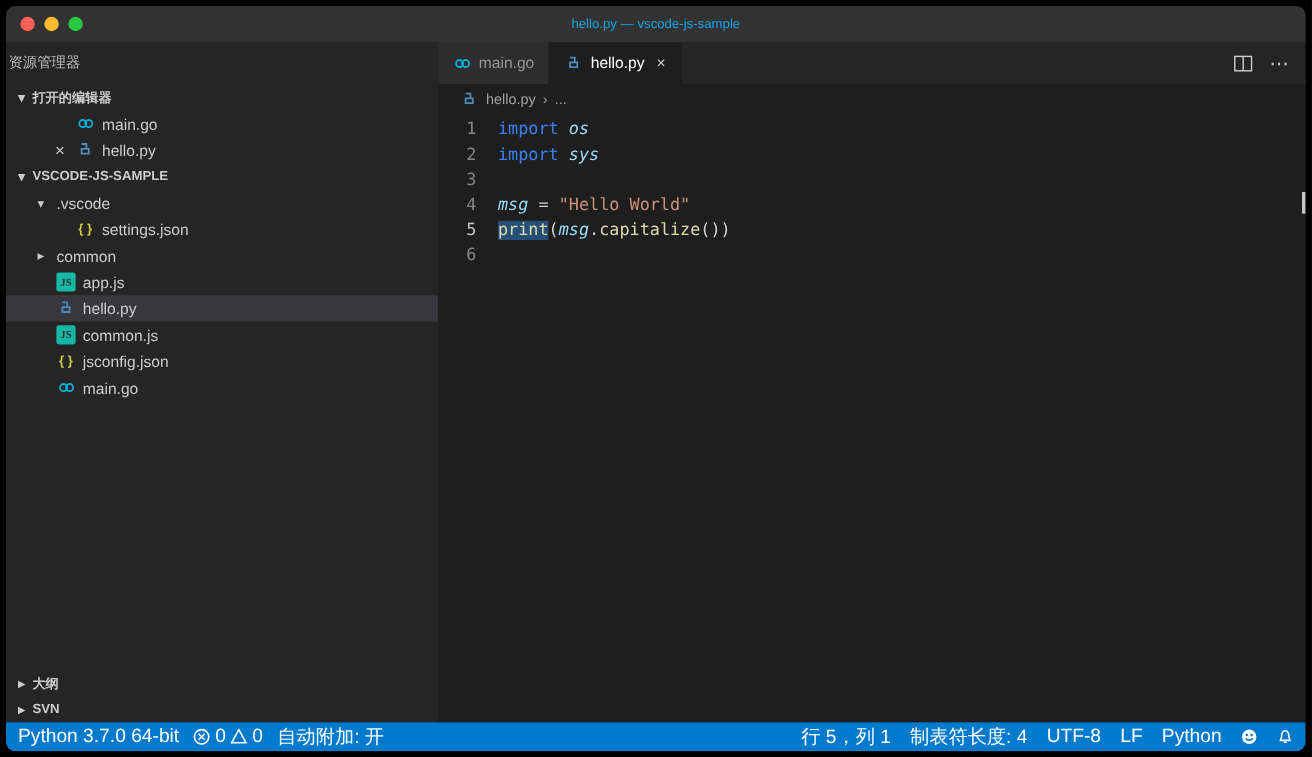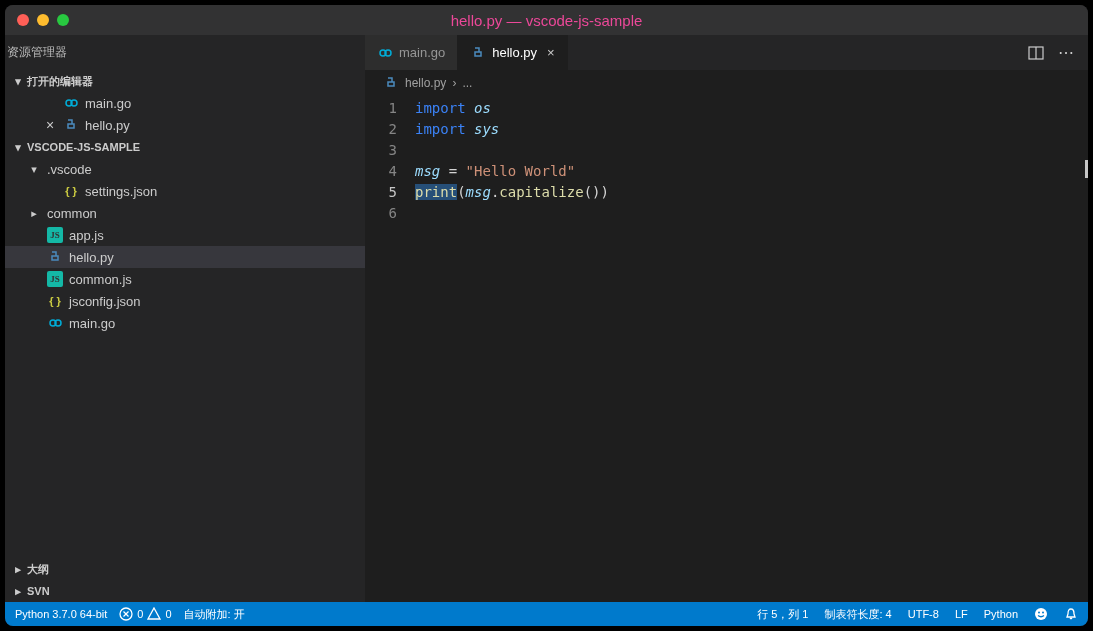--- a/index.html
+++ b/index.html
@@ -4,21 +4,21 @@
 <style>
 * { margin: 0; padding: 0; box-sizing: border-box; }
 body { font-family: -apple-system, "Helvetica Neue", Arial, sans-serif; font-size: 13px; background: #000; width: 1093px; height: 631px; overflow: hidden; color: #ccc; }
 .window { width: 1083px; height: 621px; margin: 5px; background: #252526; border-radius: 8px; overflow: hidden; display: flex; flex-direction: column; }
 .titlebar { height: 30px; background: #323233; display: flex; align-items: center; position: relative; }
 .traffic { display: flex; gap: 8px; margin-left: 12px; }
 .dot { width: 12px; height: 12px; border-radius: 50%; }
 .dot.red { background: #ff5f57; }
 .dot.yellow { background: #febc2e; }
 .dot.green { background: #28c840; }
-.title { position: absolute; left: 50%; transform: translateX(-50%); color: #ec4899; font-size: 15px; text-align: center; }
+.title { position: absolute; left: 50%; transform: translateX(-50%); color: #0ea5e9; font-size: 11px; text-align: center; }
 .body { flex: 1; display: flex; min-height: 0; }
 .sidebar { width: 360px; background: #252526; display: flex; flex-direction: column; }
 .sb-header { height: 35px; display: flex; align-items: center; padding: 0 2px; color: #bbb; font-size: 12px; }
 .section-hdr { height: 22px; display: flex; align-items: center; padding: 0 6px; color: #ccc; font-size: 11px; font-weight: 600; gap: 2px; }
 .chev { width: 14px; text-align: center; display: inline-block; font-size: 11px; }
 .tree { flex: 1; }
 .tree-item { height: 22px; display: flex; align-items: center; padding-left: 20px; gap: 6px; cursor: pointer; color: #ccc; }
 .tree-item.sel { background: #37373d; }
 .tree-item.nested { padding-left: 38px; }
 .close-x { width: 14px; text-align: center; color: #ccc; font-size: 14px; }
@@ -40,21 +40,21 @@
 .code { flex: 1; padding-top: 2px; color: #d4d4d4; }
 .kw { color: #3b82f6; }
 .str { color: #ce9178; }
 .fn { color: #dcdcaa; }
 .var { color: #9cdcfe; font-style: italic; }
 .op { color: #d4d4d4; }
 .cursor-word { background: #264f78; }
 .minimap { position: absolute; right: 0; top: 0; width: 18px; height: 100%; }
 .mm-mark { position: absolute; right: 0; width: 3px; background: #c6c6c6; }
 .sb-bottom { margin-top: auto; }
-.statusbar { height: 24px; background: #007acc; display: flex; align-items: center; color: #fff; font-size: 11px; padding: 0 10px; gap: 12px; }
+.statusbar { height: 24px; background: #007acc; display: flex; align-items: center; color: #fff; font-size: 16px; padding: 0 10px; gap: 12px; }
 .statusbar .right { margin-left: auto; display: flex; gap: 16px; align-items: center; }
 .sb-item { display: flex; align-items: center; gap: 4px; cursor: pointer; }
 svg { display: block; }
 </style>
 </head>
 <body>
 
 <div class="window">
   <div class="titlebar">
     <div class="traffic">

